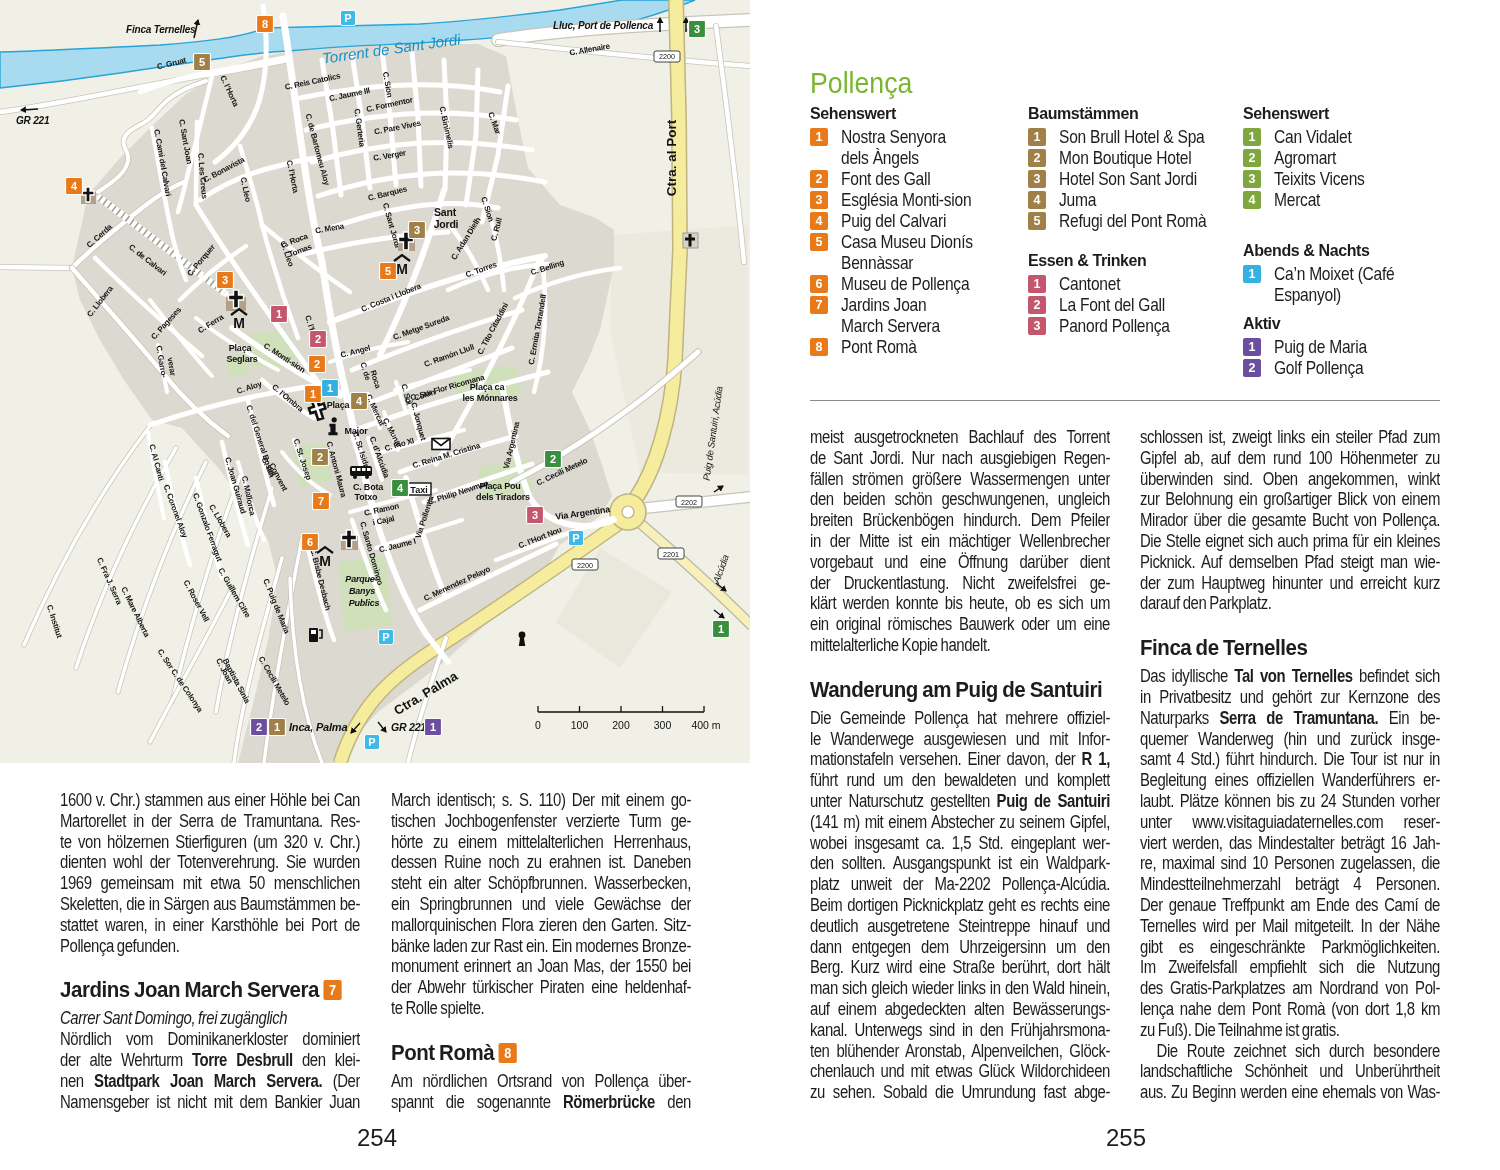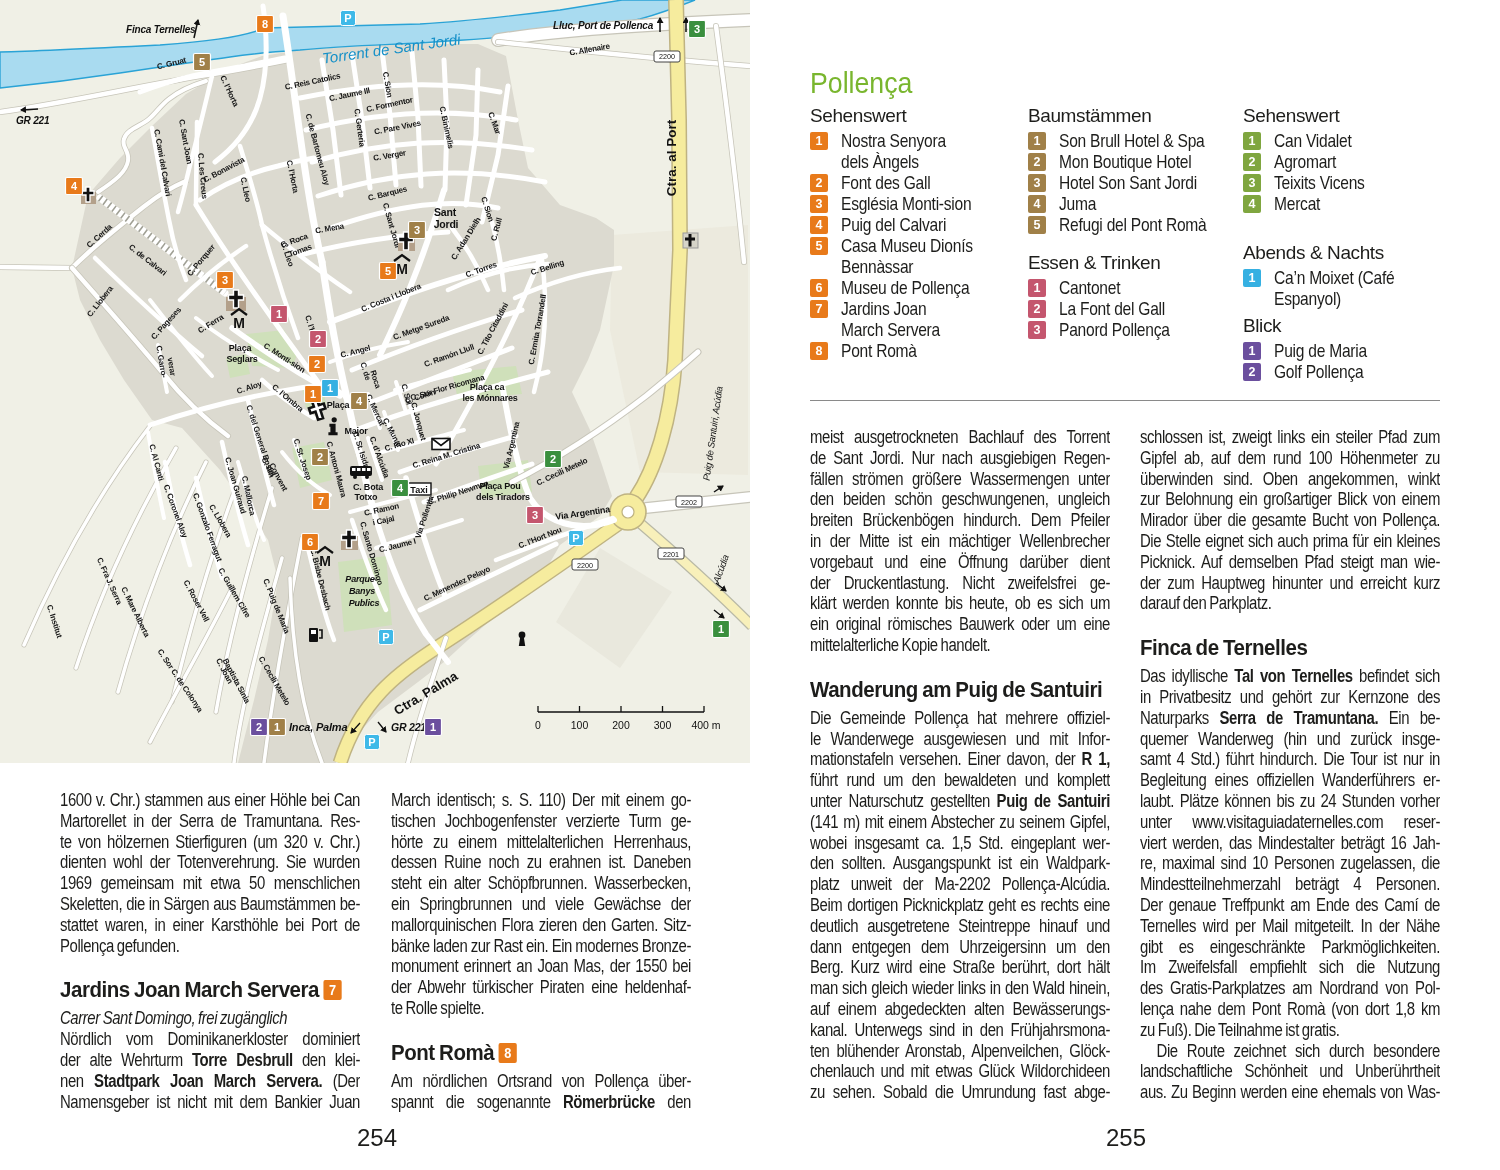--- a/index.html
+++ b/index.html
@@ -11,21 +11,21 @@
 .col{position:absolute;width:362px;font-size:18px;line-height:20.8px;letter-spacing:-0.5px;word-spacing:-1px;transform:scaleX(0.8287);transform-origin:0 0}
 .j{text-align:justify;height:20.8px;overflow:hidden}
 .j::after{content:"";display:inline-block;width:100%;height:0}
 .h2{font-size:22.5px;font-weight:bold;letter-spacing:-0.5px;line-height:24px;white-space:nowrap;margin-top:22px;margin-bottom:6px;transform:scaleX(1.1);transform-origin:0 0}
 .it{font-style:italic}
 b{letter-spacing:-0.45px}
 .hbadge{display:inline-block;width:20px;height:20px;background:#e87a1a;color:#fff;
   font-size:14px;font-weight:bold;text-align:center;line-height:20px;vertical-align:2px;
   border-radius:2px;letter-spacing:0}
 .lg{position:absolute;width:215px}
-.lg h3{font-size:19px;font-weight:normal;letter-spacing:-0.4px;margin-bottom:3px}
+.lg h3{font-size:16px;font-weight:bold;letter-spacing:-0.4px;margin-bottom:3px}
 .li{position:relative;padding-left:31px;font-size:19px;line-height:21px;letter-spacing:-0.3px}
 .li .tx{display:inline-block;transform:scaleX(0.82);transform-origin:0 0;vertical-align:top}
 .li .bd{position:absolute;left:0;top:1.5px;width:18px;height:18px;border-radius:2px;
   color:#fff;font-size:12.5px;font-weight:bold;text-align:center;line-height:18px;letter-spacing:0}
 .o .bd{background:#e87a1a}
 .br .bd{background:#a08048}
 .gn .bd{background:#7fa63f}
 .pk .bd{background:#c4566e}
 .bu .bd{background:#35b0e2}
 .pu .bd{background:#6b4f9e}
@@ -72,21 +72,21 @@
 <div class="li gn"><span class="bd">3</span><span class="tx">Teixits Vicens</span></div>
 <div class="li gn"><span class="bd">4</span><span class="tx">Mercat</span></div>
 </div>
 
 <div class="lg" style="left:1243px;top:242px">
 <h3>Abends &amp; Nachts</h3>
 <div class="li bu"><span class="bd">1</span><span class="tx">Ca’n Moixet (Café<br>Espanyol)</span></div>
 </div>
 
 <div class="lg" style="left:1243px;top:315px">
-<h3>Blick</h3>
+<h3>Aktiv</h3>
 <div class="li pu"><span class="bd">1</span><span class="tx">Puig de Maria</span></div>
 <div class="li pu"><span class="bd">2</span><span class="tx">Golf Pollença</span></div>
 </div>
 
 <div class="abs" style="left:810px;top:400px;width:630px;height:1px;background:#8a8a8a"></div>
 
 <div class="pgnum" style="left:357px;top:1124px">254</div>
 
 <div class="pgnum" style="left:1106px;top:1124px">255</div>
 

